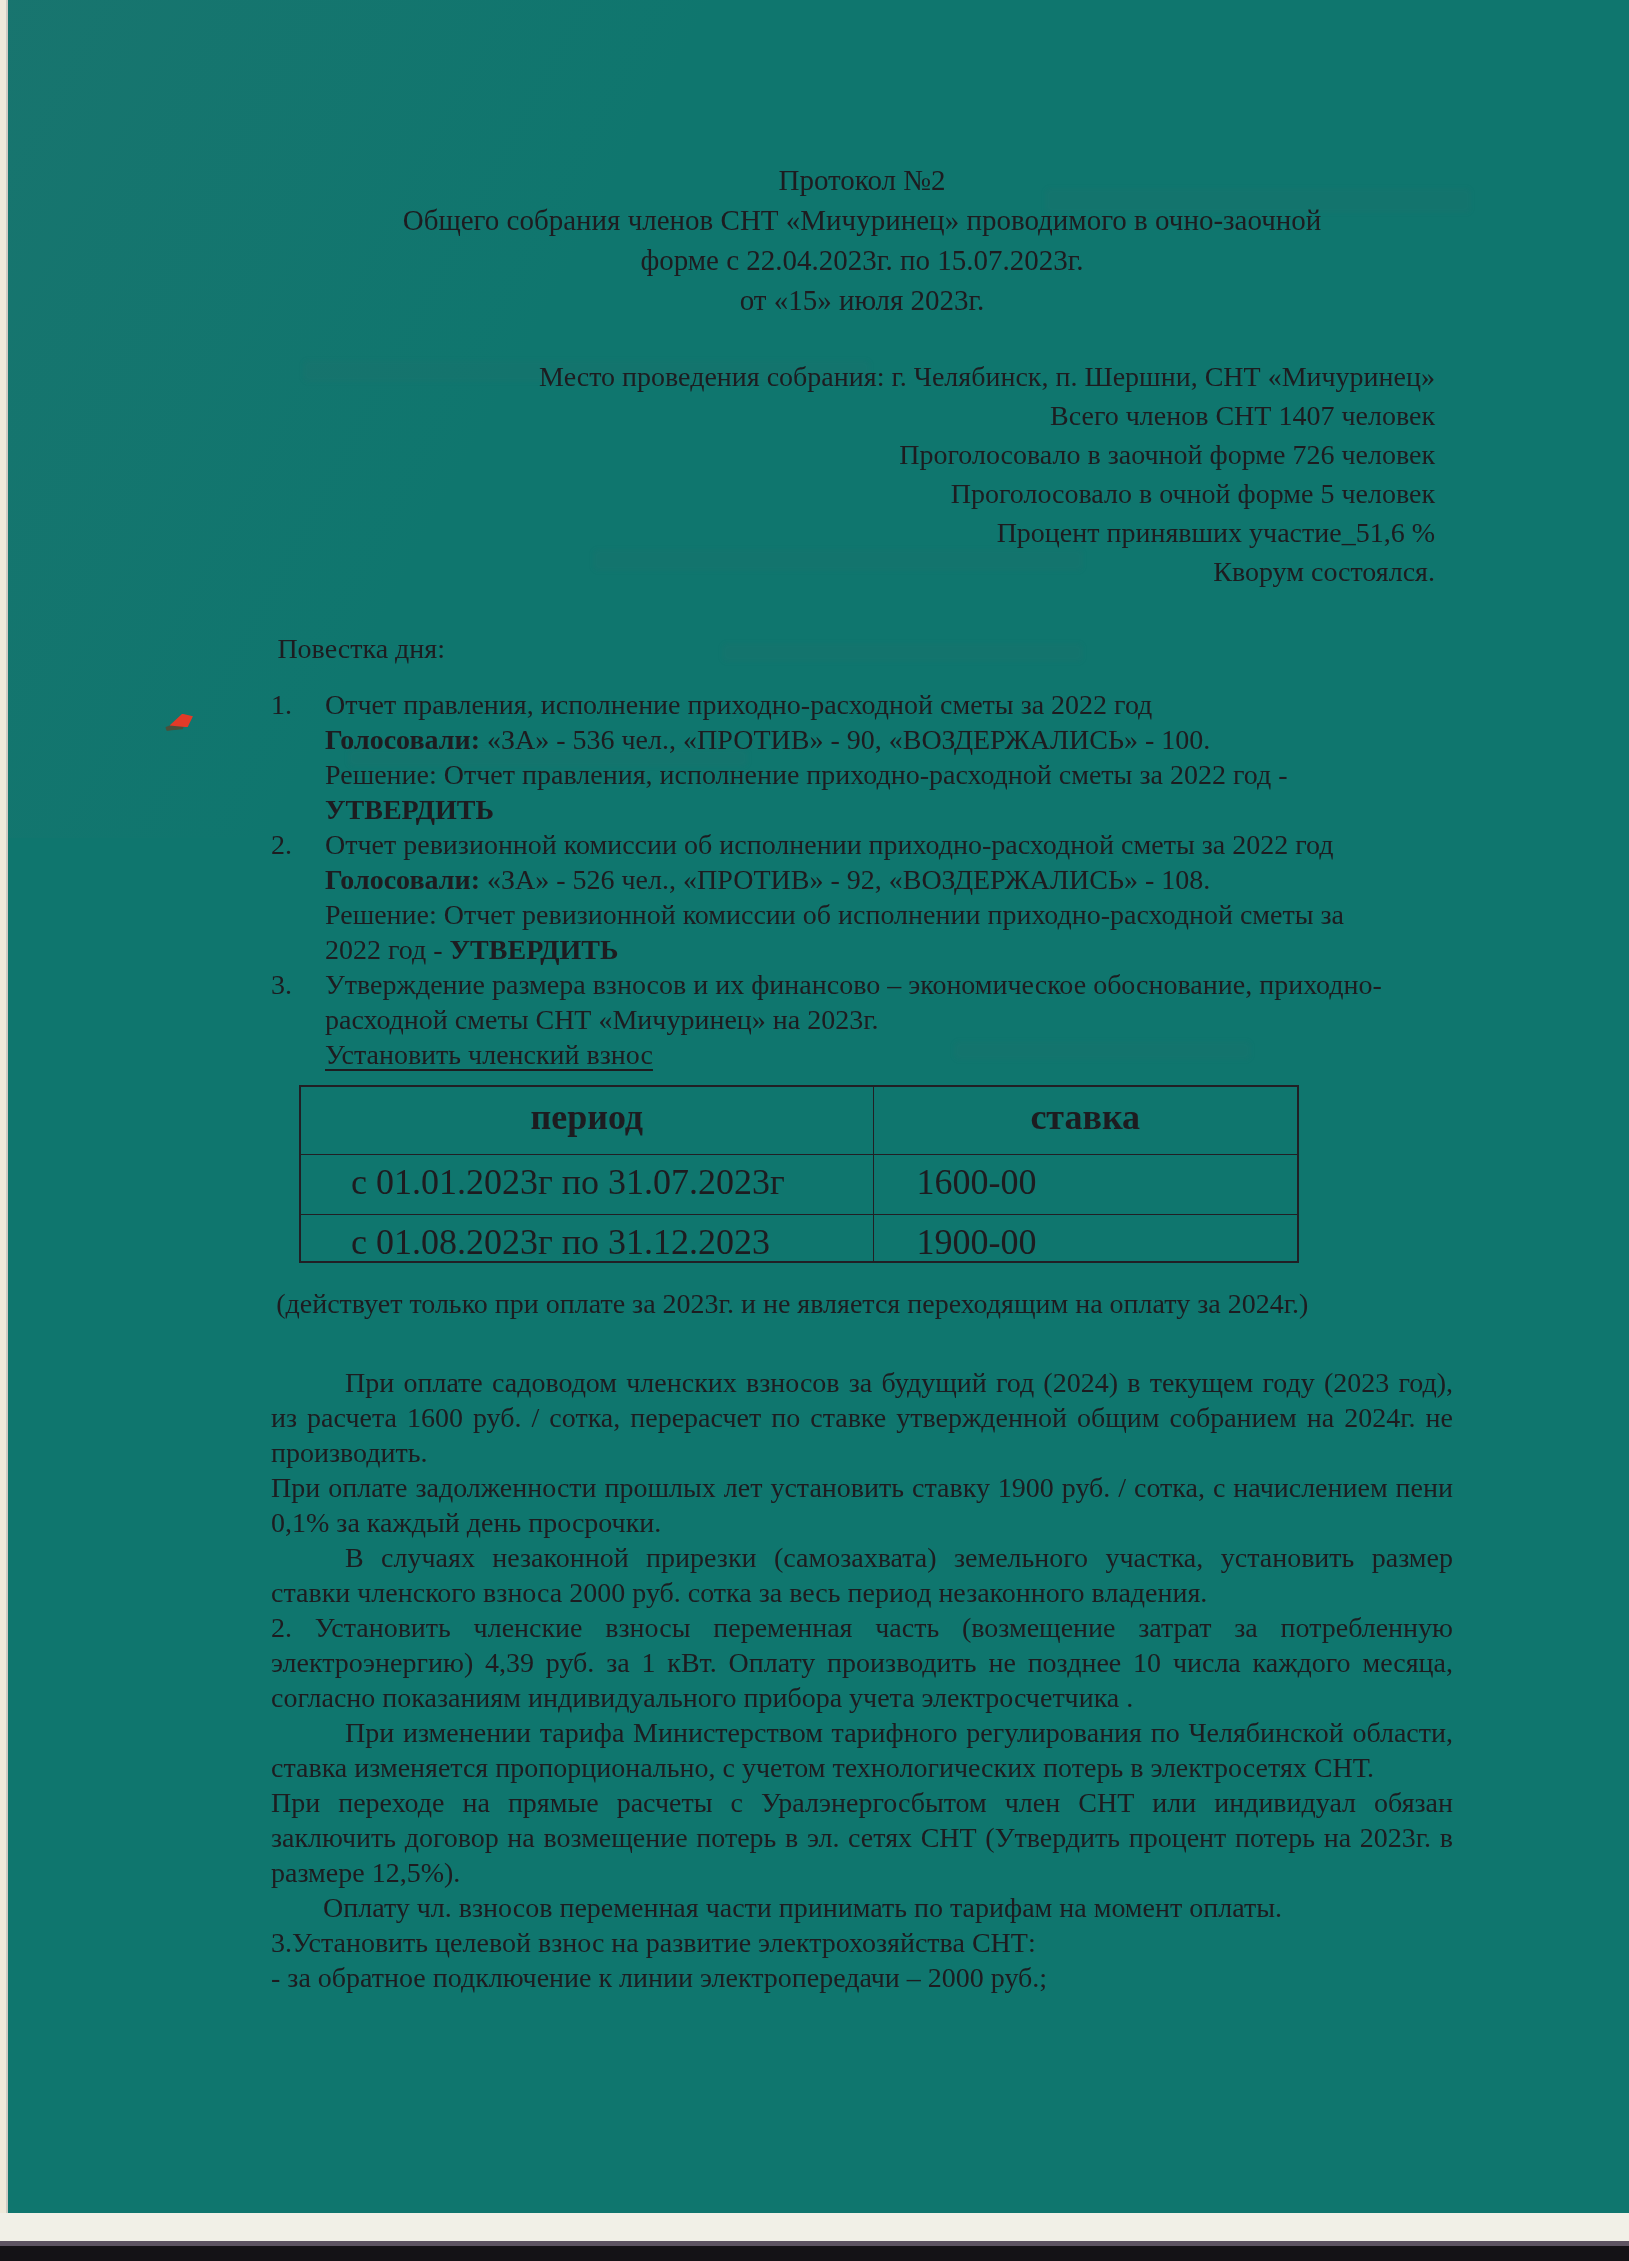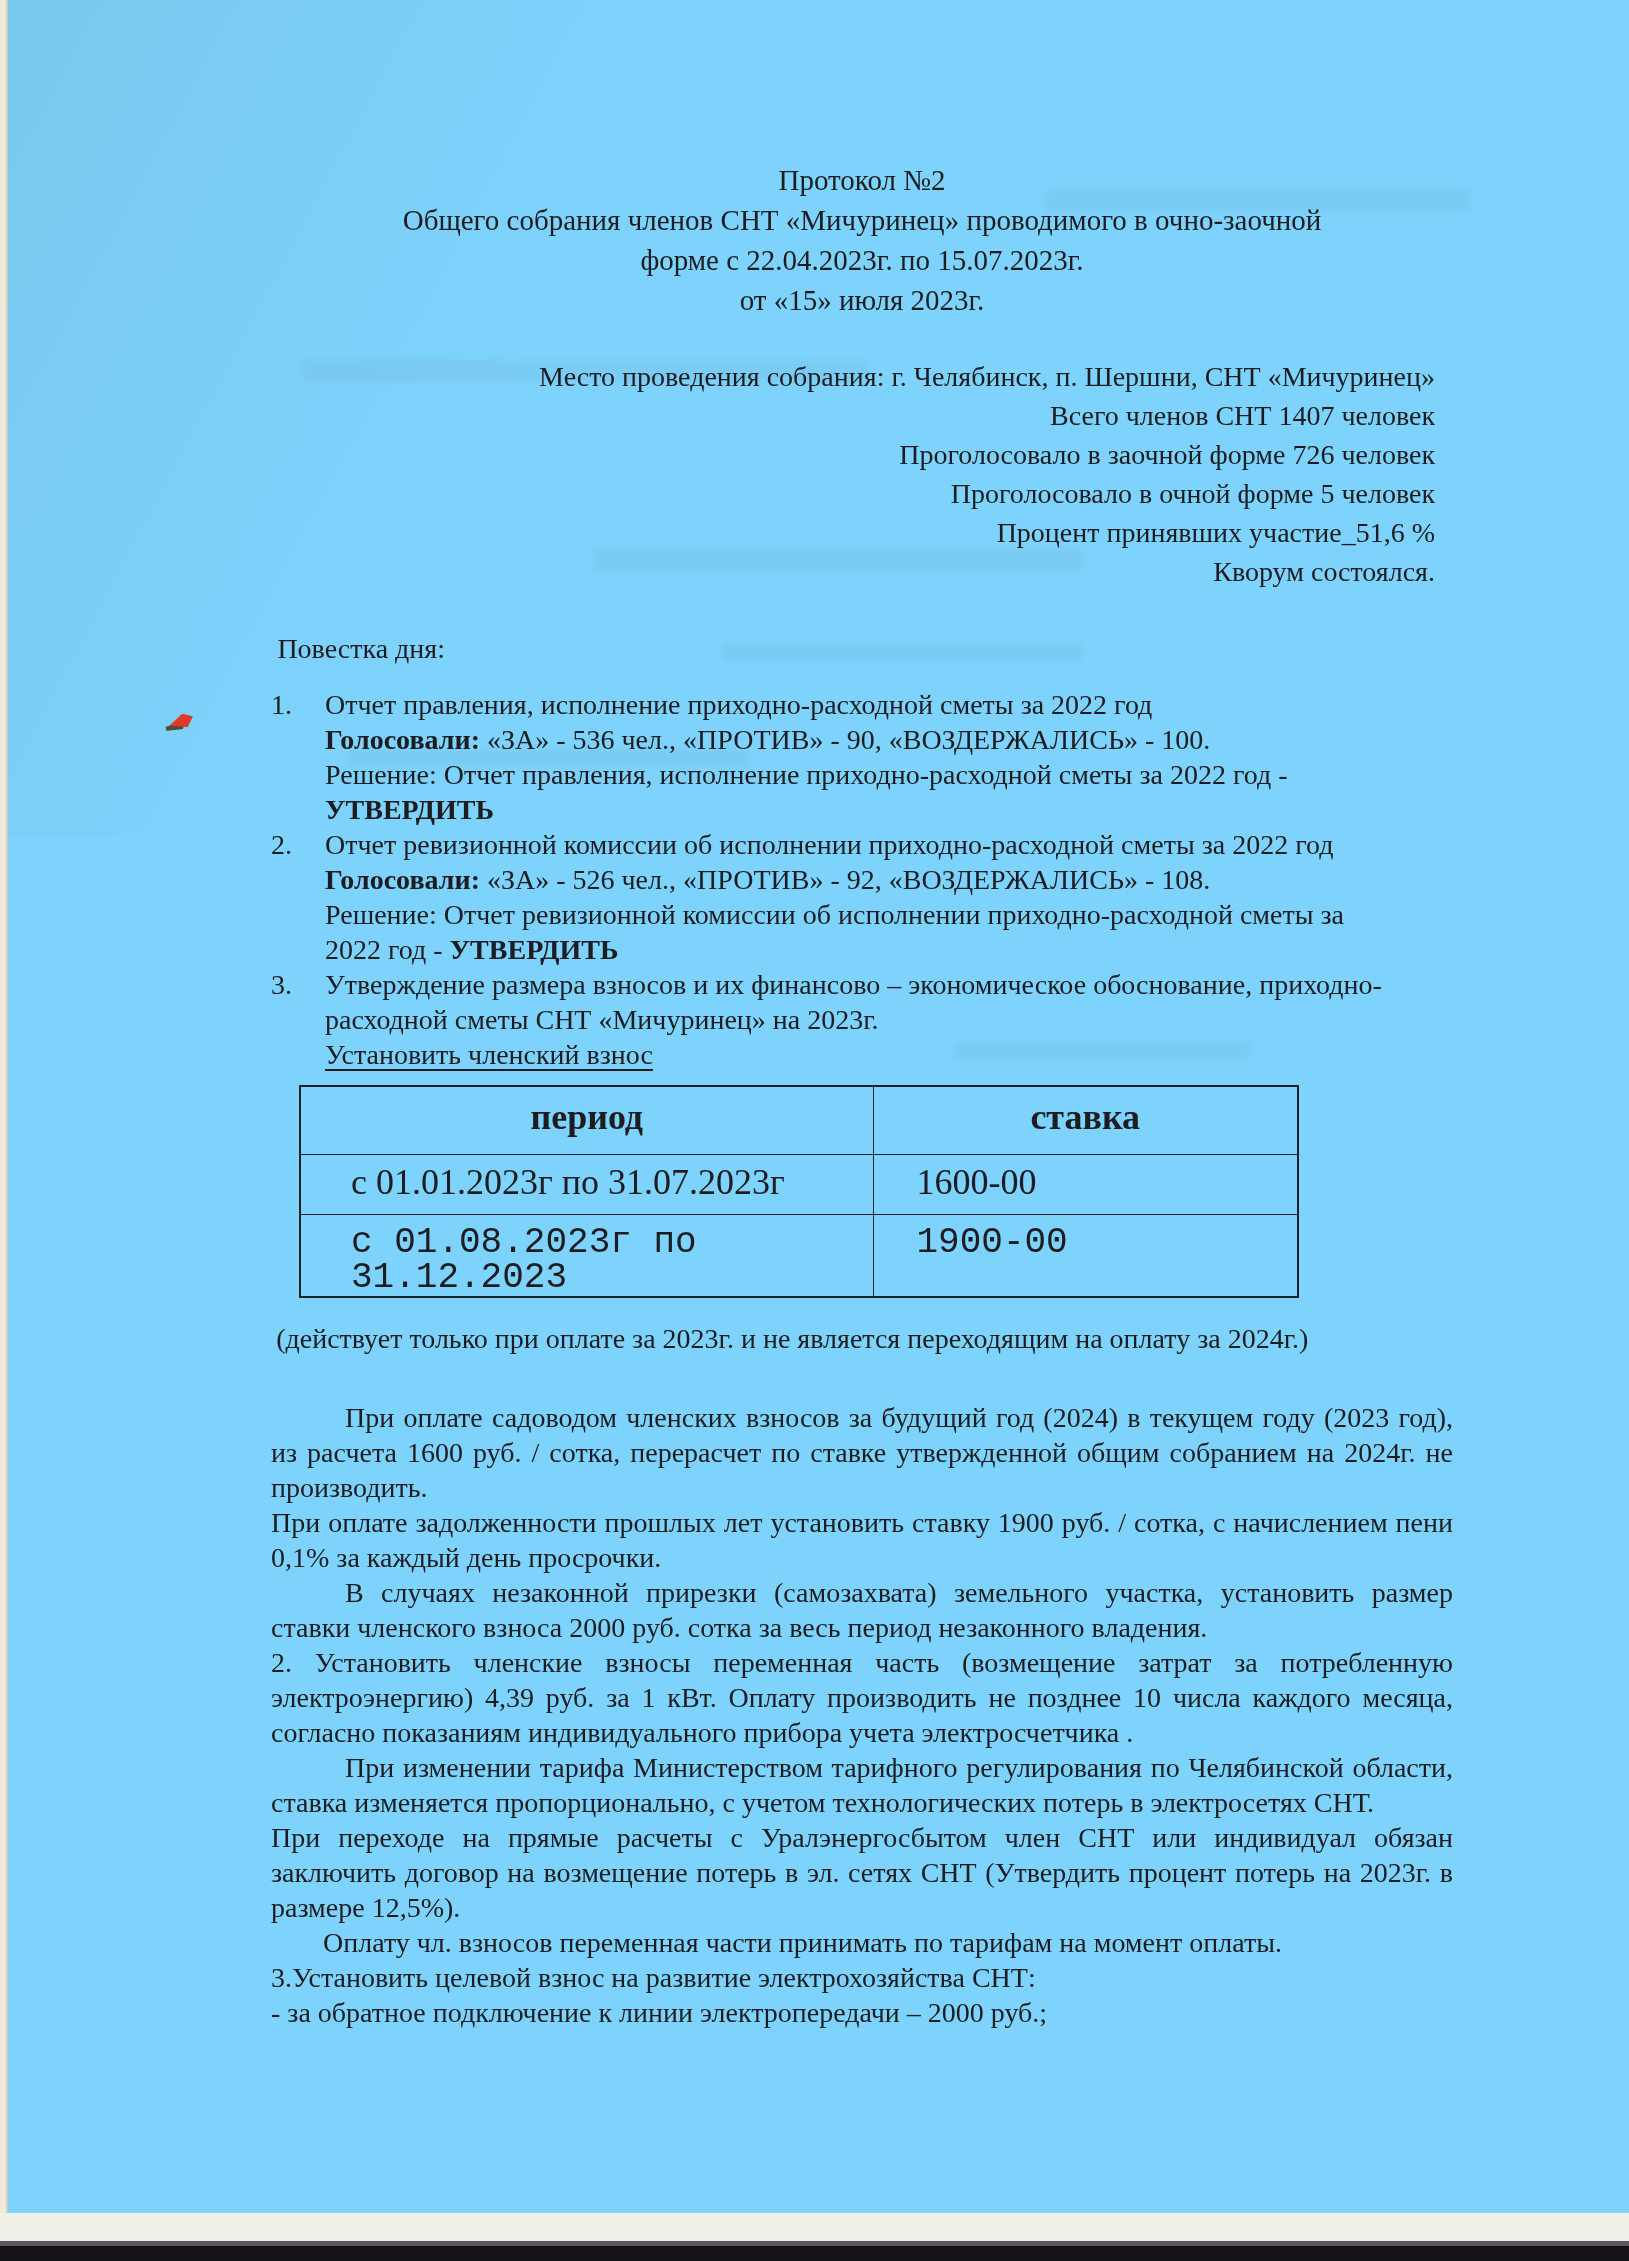--- a/index.html
+++ b/index.html
@@ -1,19 +1,19 @@
 <!DOCTYPE html>
 <html style="font-size:10.3px"><head>
 <meta charset="utf-8">
 <style>
   html,body{margin:0;padding:0;background:#e8e8e6;}
   .page{
     position:relative;
     width:1630px;height:2261px;
-    background:#7dd3fc;
+    background:#0f766e;
     overflow:hidden;
     font-family:"Liberation Serif","DejaVu Serif",serif;
     color:#1d1c20;
   }
   
   .edge-left-strip{position:absolute;left:0;top:0;width:6.4px;height:100%;background:#efeadb;}
   .edge-left-line{position:absolute;left:6.4px;top:0;width:1.9px;height:100%;background:#cfccc4;}
   .shadow-topleft{
     position:absolute;left:0;top:0;width:870px;height:838px;
     background:linear-gradient(118deg,rgba(105,105,115,0.10) 0%,rgba(105,105,115,0.05) 28%,rgba(105,105,115,0) 55%);
@@ -55,21 +55,21 @@
   }
   table.fee-table col.c1{width:573px;}
   table.fee-table col.c2{width:425px;}
   table.fee-table th,table.fee-table td{
     border:1.9px solid #211f24;vertical-align:top;font-size:36px;
   }
   table.fee-table{border:2.6px solid #211f24;}
   table.fee-table th{font-weight:bold;text-align:center;height:68px;padding-top:13px;box-sizing:border-box;}
   table.fee-table td{padding-top:10.3px;box-sizing:border-box;}
   table.fee-table tr.r1 td{height:60px;}
-  table.fee-table tr.r2 td{height:44px;font-family:Liberation Mono, monospace;}
+  table.fee-table tr.r2 td{height:44px;}
   table.fee-table td.period{padding-left:50px;}
   table.fee-table td.rate{padding-left:43px;}
   .table-note{margin-top:23px;margin-left:5.2px;}
   .paragraphs{margin-top:44px;text-align:justify;}
   .paragraphs p{margin:0;}
   .paragraphs p.indent{text-indent:74px;}
   .paragraphs p.small-indent{text-indent:52px;}
 </style>
 </head>
 <body>

